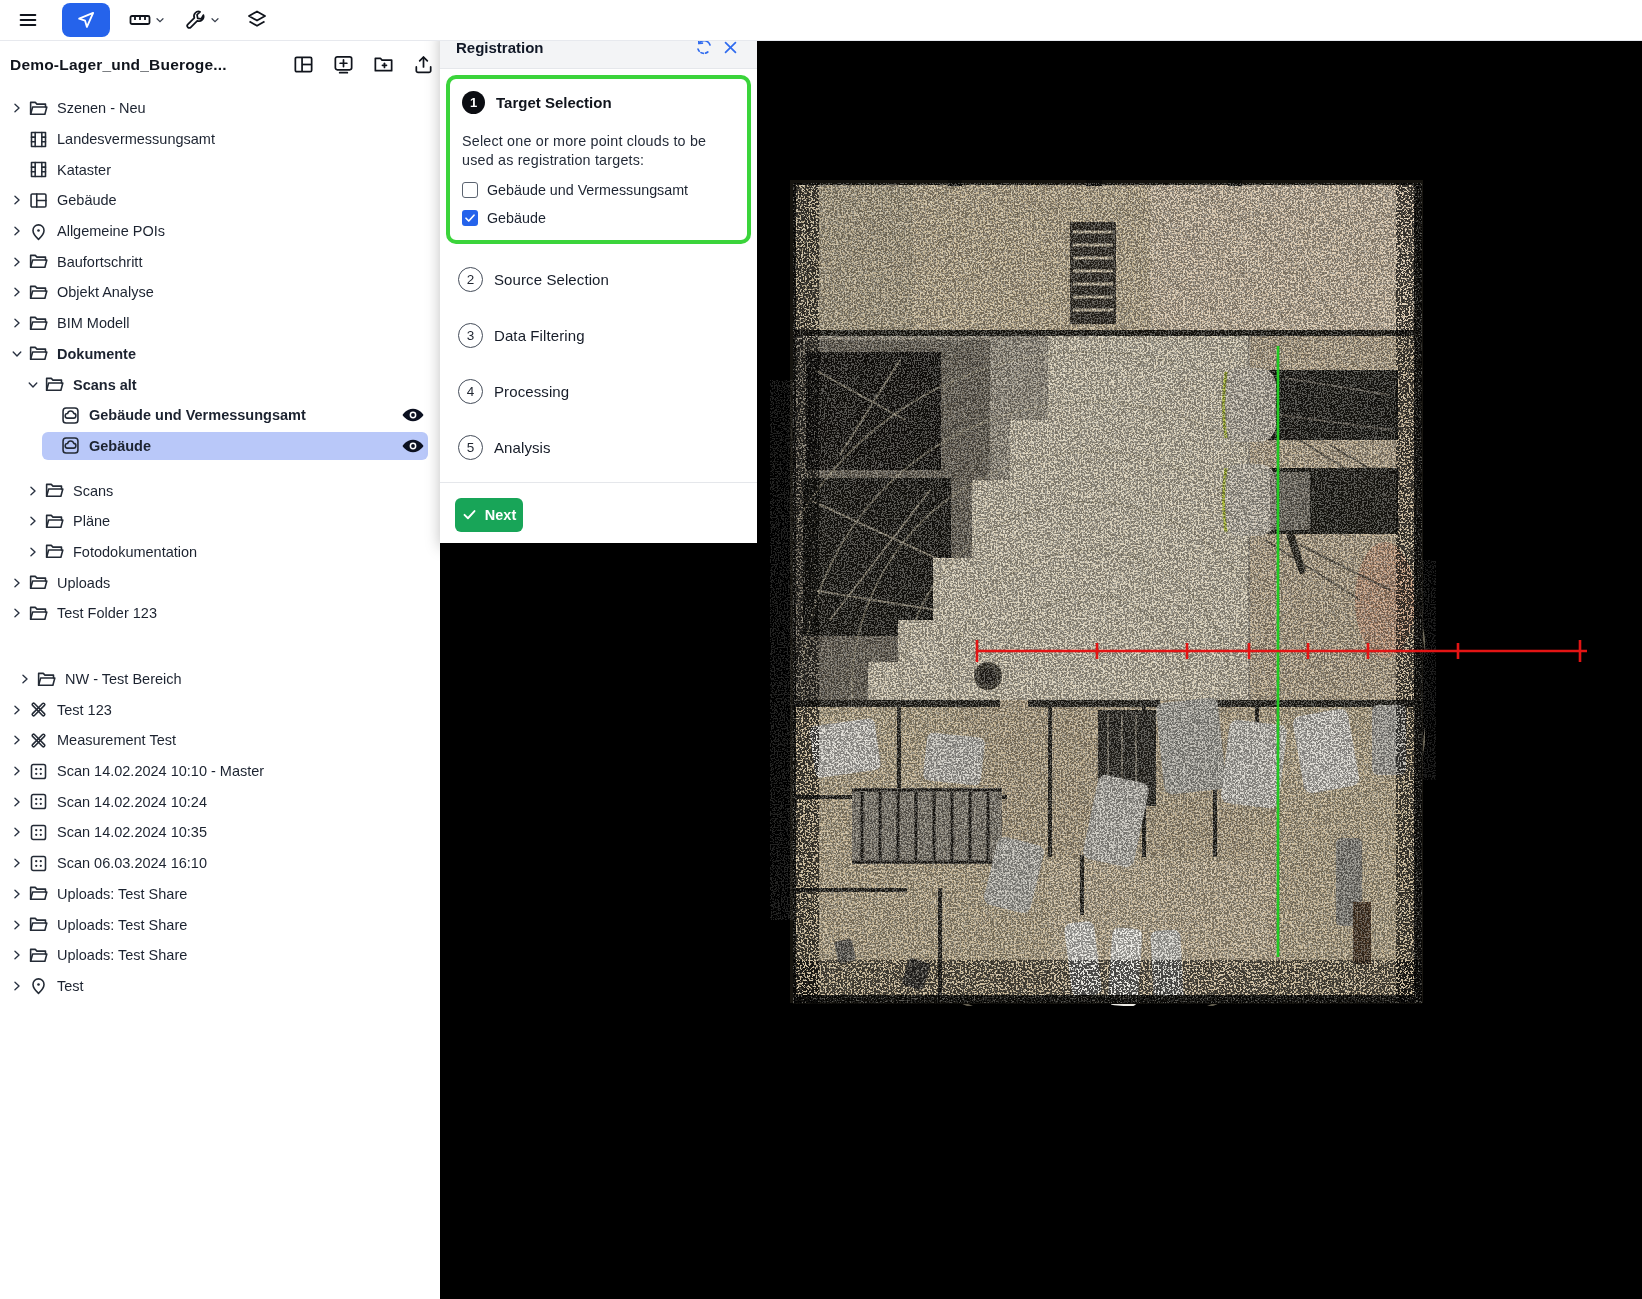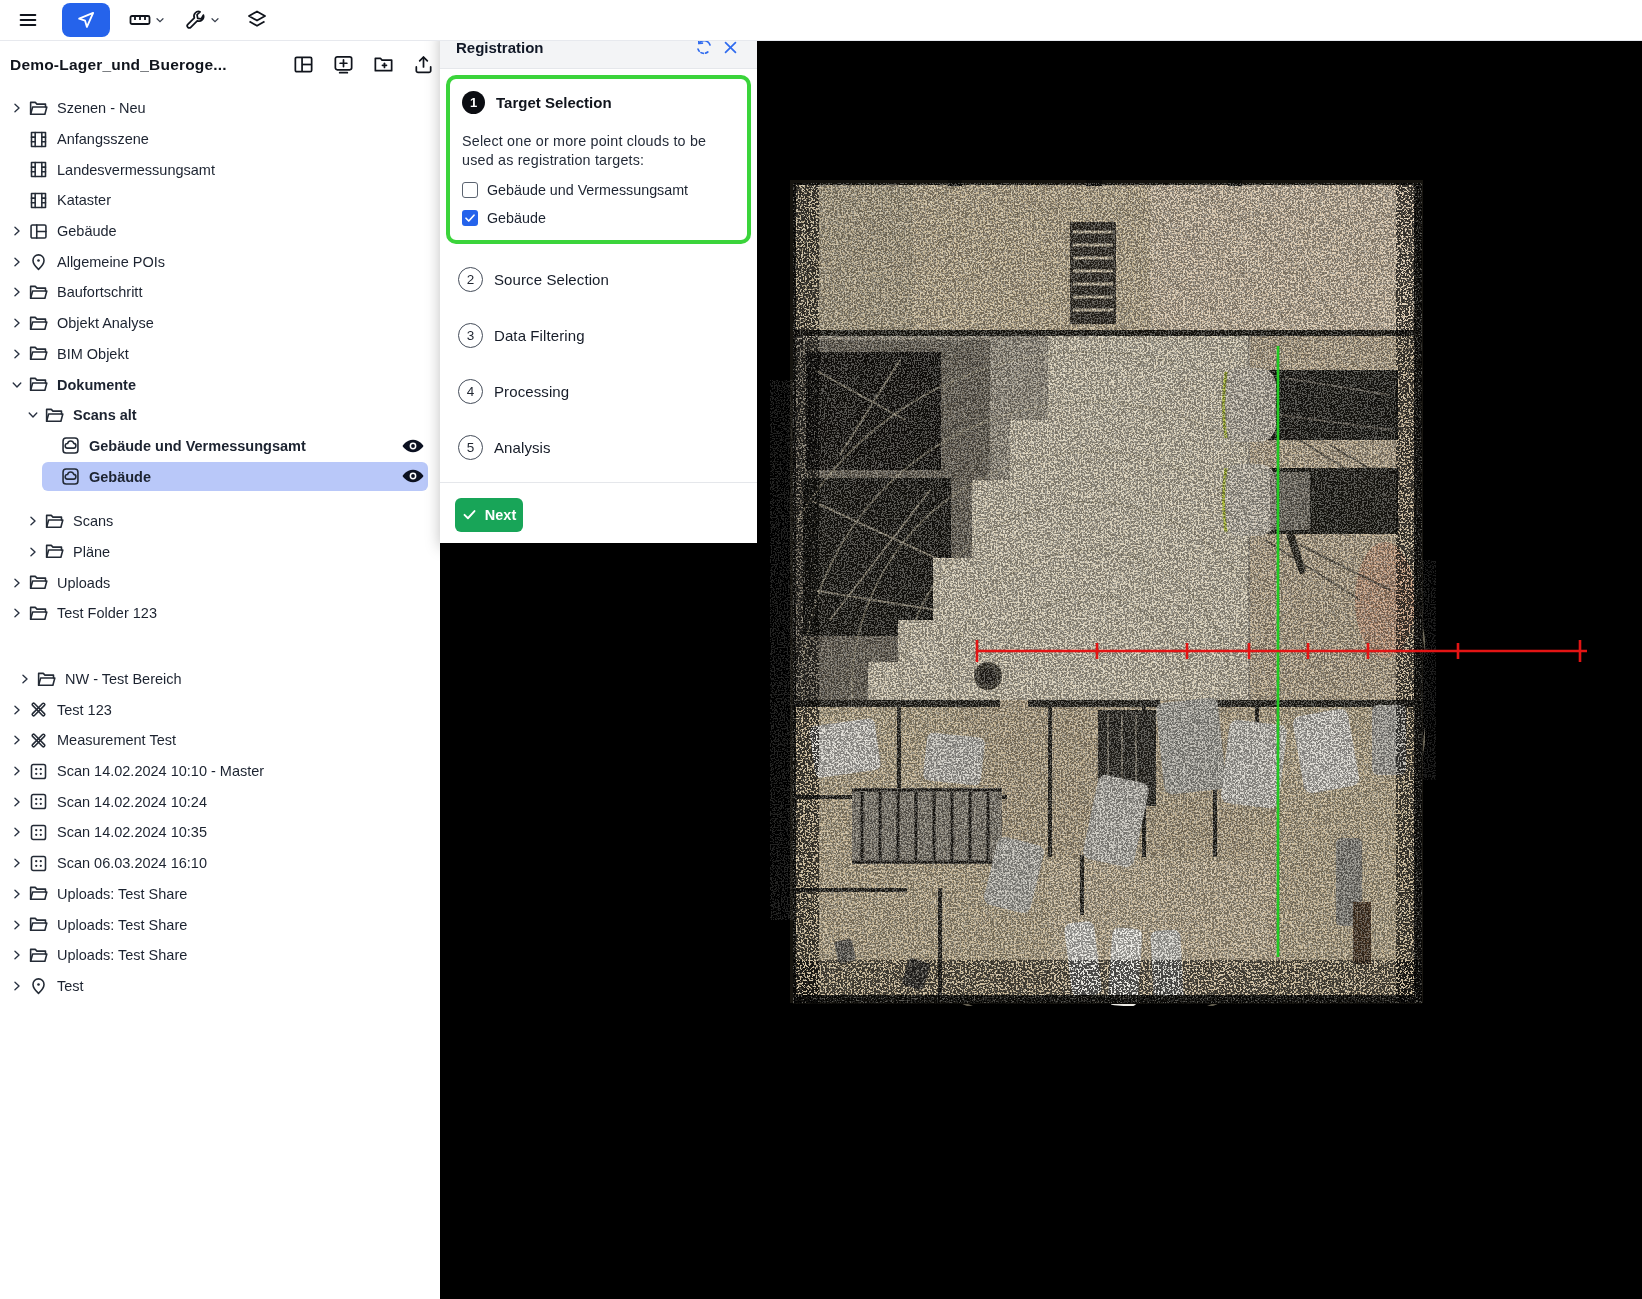--- a/index.html
+++ b/index.html
@@ -374,50 +374,35 @@
             <svg width="21" height="21" viewBox="0 0 24 24" fill="none" stroke="#242b36" stroke-width="1.8" stroke-linejoin="round" stroke-linecap="round">
               <rect x="4" y="4" width="16" height="16"></rect>
               <line x1="8.2" y1="4" x2="8.2" y2="20"></line>
               <line x1="15.8" y1="4" x2="15.8" y2="20"></line>
               <line x1="4" y1="9.3" x2="8.2" y2="9.3"></line>
               <line x1="4" y1="14.6" x2="8.2" y2="14.6"></line>
               <line x1="15.8" y1="9.3" x2="20" y2="9.3"></line>
               <line x1="15.8" y1="14.6" x2="20" y2="14.6"></line>
             </svg>
           </span>
-          <span class="tlabel">Anfangsszene</span>
+          <span class="tlabel">Landesvermessungsamt</span>
         </div>
         <div class="tree-row" style="padding-left: 6px;">
           <span class="chev"></span>
           <span class="ticon">
             <svg width="21" height="21" viewBox="0 0 24 24" fill="none" stroke="#242b36" stroke-width="1.8" stroke-linejoin="round" stroke-linecap="round">
               <rect x="4" y="4" width="16" height="16"></rect>
               <line x1="8.2" y1="4" x2="8.2" y2="20"></line>
               <line x1="15.8" y1="4" x2="15.8" y2="20"></line>
               <line x1="4" y1="9.3" x2="8.2" y2="9.3"></line>
               <line x1="4" y1="14.6" x2="8.2" y2="14.6"></line>
               <line x1="15.8" y1="9.3" x2="20" y2="9.3"></line>
               <line x1="15.8" y1="14.6" x2="20" y2="14.6"></line>
             </svg>
           </span>
-          <span class="tlabel">Landesvermessungsamt</span>
-        </div>
-        <div class="tree-row" style="padding-left: 6px;">
-          <span class="chev"></span>
-          <span class="ticon">
-            <svg width="21" height="21" viewBox="0 0 24 24" fill="none" stroke="#242b36" stroke-width="1.8" stroke-linejoin="round" stroke-linecap="round">
-              <rect x="4" y="4" width="16" height="16"></rect>
-              <line x1="8.2" y1="4" x2="8.2" y2="20"></line>
-              <line x1="15.8" y1="4" x2="15.8" y2="20"></line>
-              <line x1="4" y1="9.3" x2="8.2" y2="9.3"></line>
-              <line x1="4" y1="14.6" x2="8.2" y2="14.6"></line>
-              <line x1="15.8" y1="9.3" x2="20" y2="9.3"></line>
-              <line x1="15.8" y1="14.6" x2="20" y2="14.6"></line>
-            </svg>
-          </span>
           <span class="tlabel">Kataster</span>
         </div>
         <div class="tree-row" style="padding-left: 6px;">
           <span class="chev">
             <svg width="14" height="14" viewBox="0 0 24 24" fill="none" stroke="#273040" stroke-width="2.3" stroke-linecap="round" stroke-linejoin="round">
               <polyline points="8.5,5.5 15.5,12 8.5,18.5"></polyline>
             </svg>
           </span>
           <span class="ticon">
             <svg width="21" height="21" viewBox="0 0 24 24" fill="none" stroke="#242b36" stroke-width="1.8" stroke-linejoin="round" stroke-linecap="round">
@@ -475,21 +460,21 @@
             <svg width="14" height="14" viewBox="0 0 24 24" fill="none" stroke="#273040" stroke-width="2.3" stroke-linecap="round" stroke-linejoin="round">
               <polyline points="8.5,5.5 15.5,12 8.5,18.5"></polyline>
             </svg>
           </span>
           <span class="ticon">
             <svg width="21" height="21" viewBox="0 0 24 24" fill="none" stroke="#242b36" stroke-width="1.8" stroke-linejoin="round" stroke-linecap="round">
               <path d="M3 18.5V5h5.3l1.9 2H20v3.2"></path>
               <path d="M5.3 10.2H21.5l-2.2 8.3H3z"></path>
             </svg>
           </span>
-          <span class="tlabel">BIM Objekt</span>
+          <span class="tlabel">BIM Modell</span>
         </div>
         <div class="tree-row bold" style="padding-left: 6px;">
           <span class="chev">
             <svg width="14" height="14" viewBox="0 0 24 24" fill="none" stroke="#273040" stroke-width="2.3" stroke-linecap="round" stroke-linejoin="round">
               <polyline points="5.5,8.5 12,15.5 18.5,8.5"></polyline>
             </svg>
           </span>
           <span class="ticon">
             <svg width="21" height="21" viewBox="0 0 24 24" fill="none" stroke="#242b36" stroke-width="1.8" stroke-linejoin="round" stroke-linecap="round">
               <path d="M3 18.5V5h5.3l1.9 2H20v3.2"></path>
@@ -566,20 +551,34 @@
               <polyline points="8.5,5.5 15.5,12 8.5,18.5"></polyline>
             </svg>
           </span>
           <span class="ticon">
             <svg width="21" height="21" viewBox="0 0 24 24" fill="none" stroke="#242b36" stroke-width="1.8" stroke-linejoin="round" stroke-linecap="round">
               <path d="M3 18.5V5h5.3l1.9 2H20v3.2"></path>
               <path d="M5.3 10.2H21.5l-2.2 8.3H3z"></path>
             </svg>
           </span>
           <span class="tlabel">Pläne</span>
+        </div>
+        <div class="tree-row" style="padding-left: 22px;">
+          <span class="chev">
+            <svg width="14" height="14" viewBox="0 0 24 24" fill="none" stroke="#273040" stroke-width="2.3" stroke-linecap="round" stroke-linejoin="round">
+              <polyline points="8.5,5.5 15.5,12 8.5,18.5"></polyline>
+            </svg>
+          </span>
+          <span class="ticon">
+            <svg width="21" height="21" viewBox="0 0 24 24" fill="none" stroke="#242b36" stroke-width="1.8" stroke-linejoin="round" stroke-linecap="round">
+              <path d="M3 18.5V5h5.3l1.9 2H20v3.2"></path>
+              <path d="M5.3 10.2H21.5l-2.2 8.3H3z"></path>
+            </svg>
+          </span>
+          <span class="tlabel">Fotodokumentation</span>
         </div>
         <div class="tree-row" style="padding-left: 6px;">
           <span class="chev">
             <svg width="14" height="14" viewBox="0 0 24 24" fill="none" stroke="#273040" stroke-width="2.3" stroke-linecap="round" stroke-linejoin="round">
               <polyline points="8.5,5.5 15.5,12 8.5,18.5"></polyline>
             </svg>
           </span>
           <span class="ticon">
             <svg width="21" height="21" viewBox="0 0 24 24" fill="none" stroke="#242b36" stroke-width="1.8" stroke-linejoin="round" stroke-linecap="round">
               <path d="M3 18.5V5h5.3l1.9 2H20v3.2"></path>

